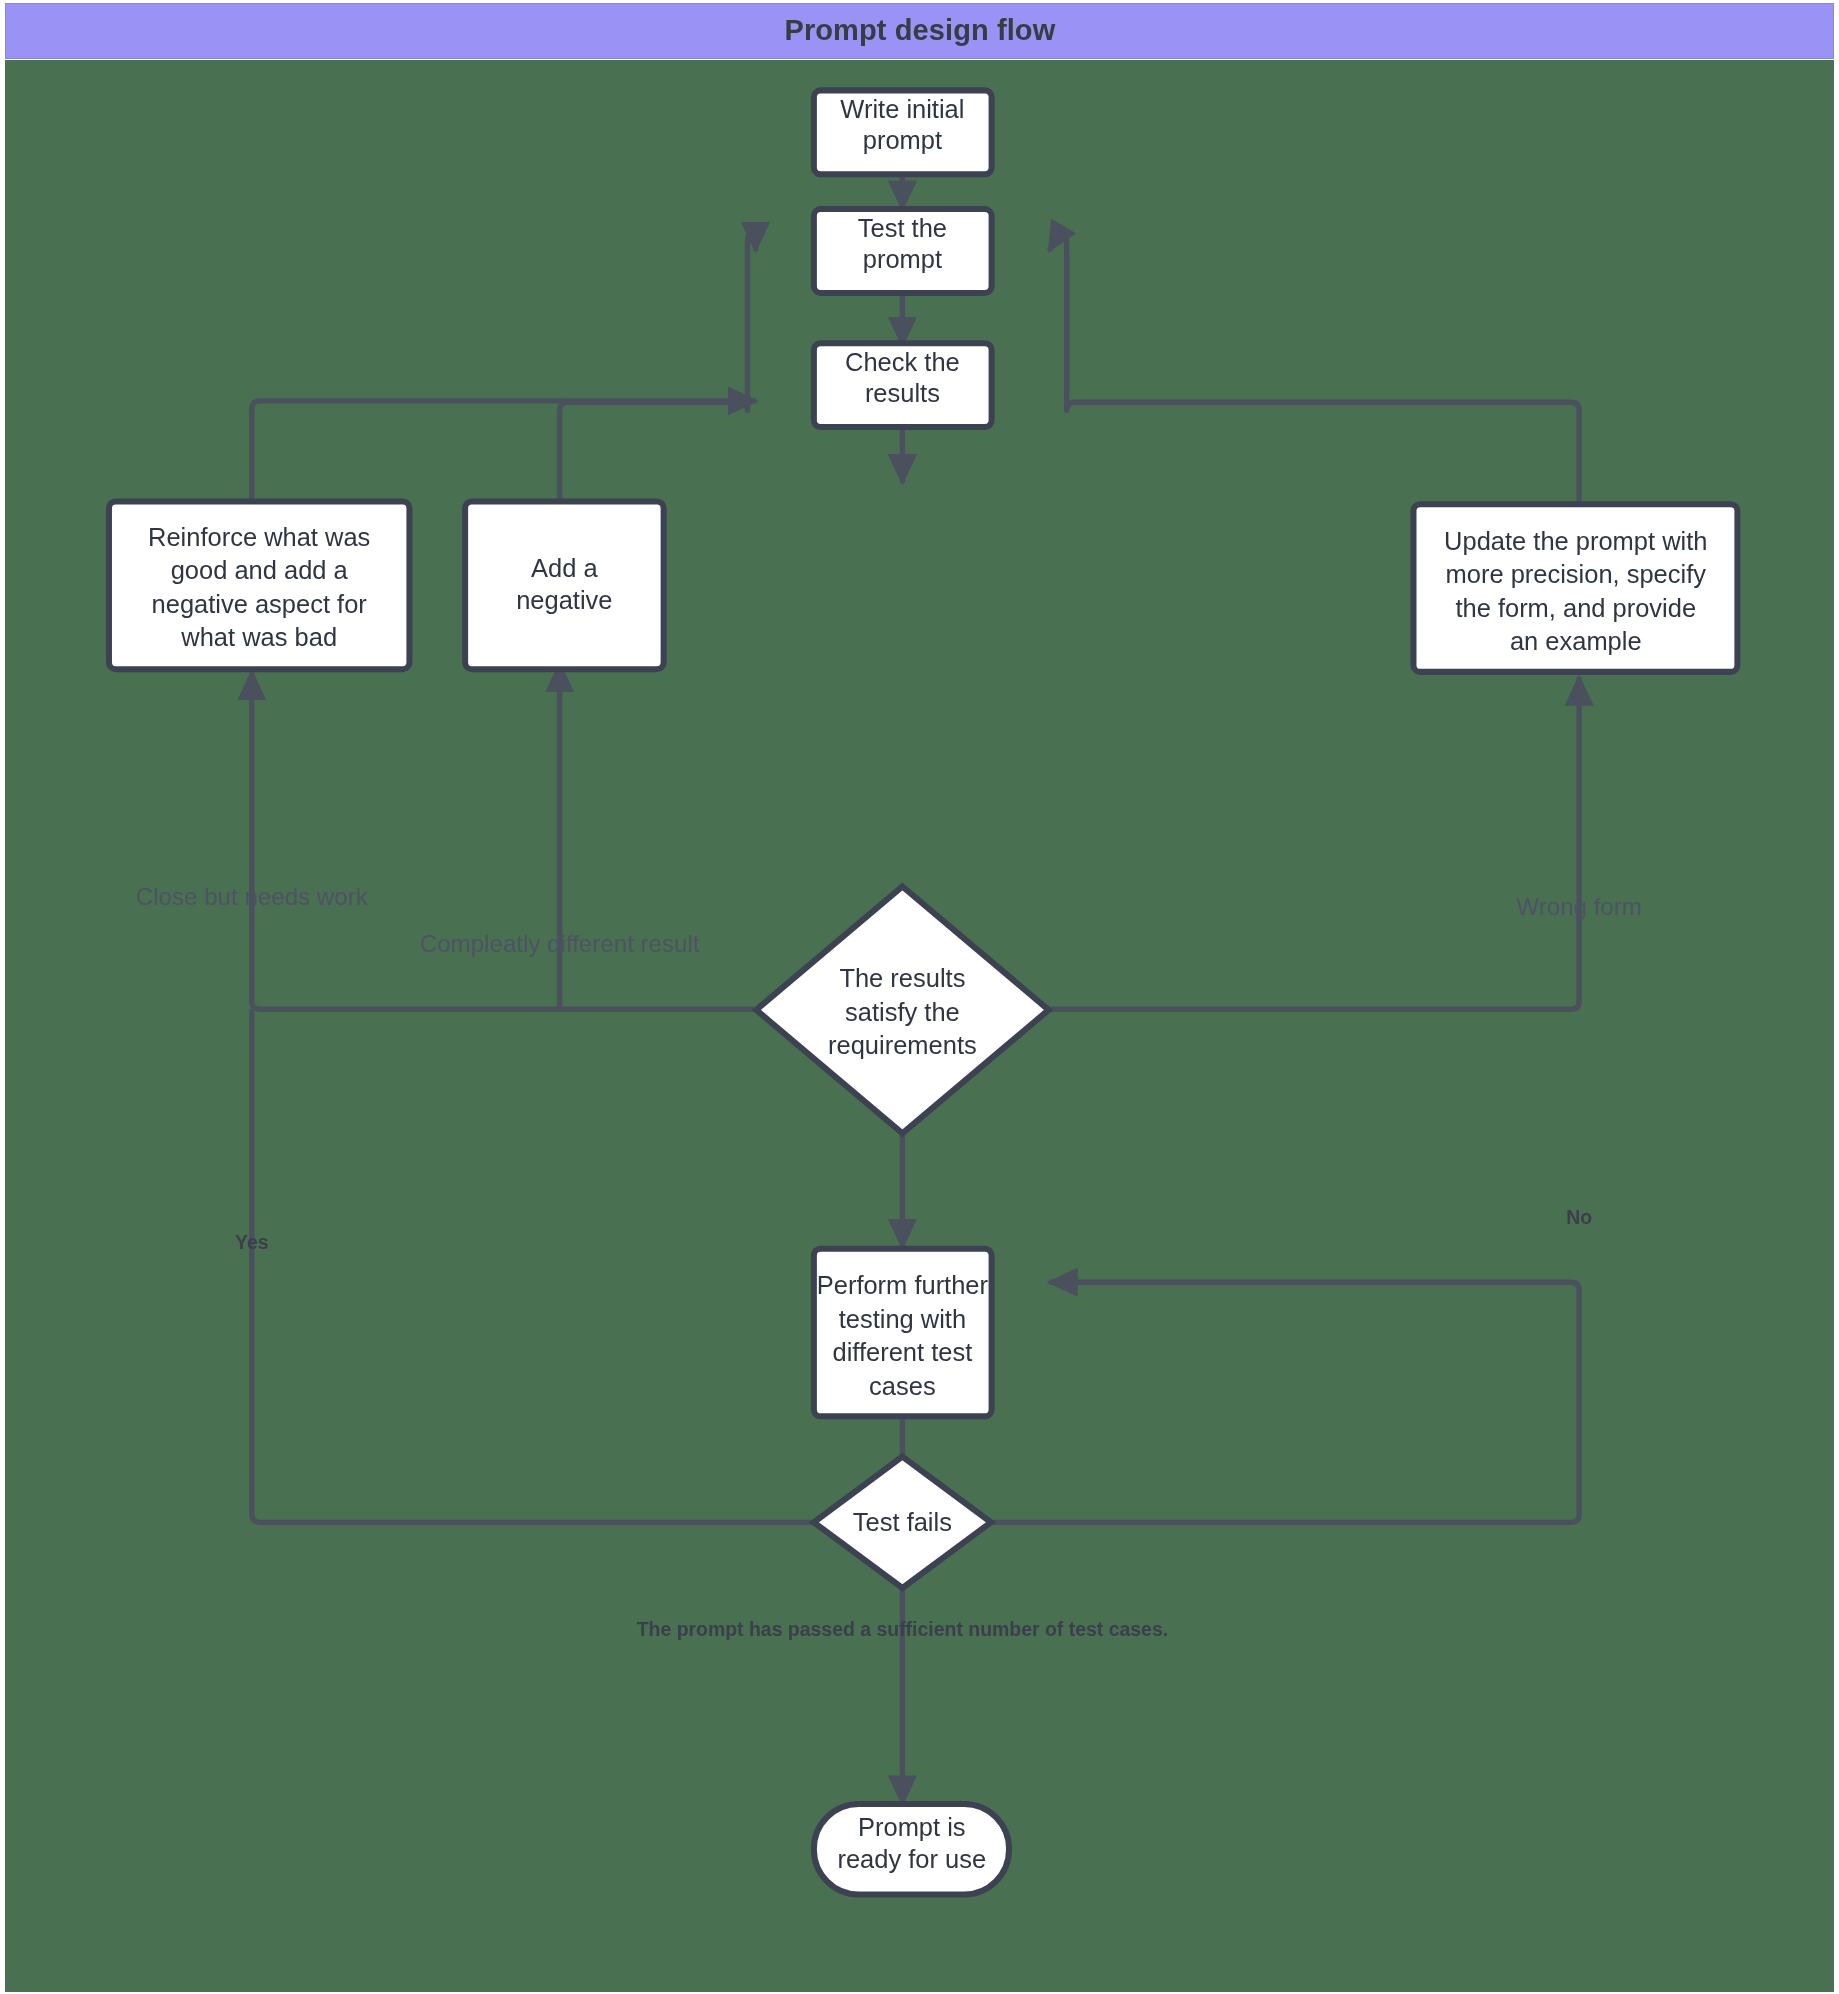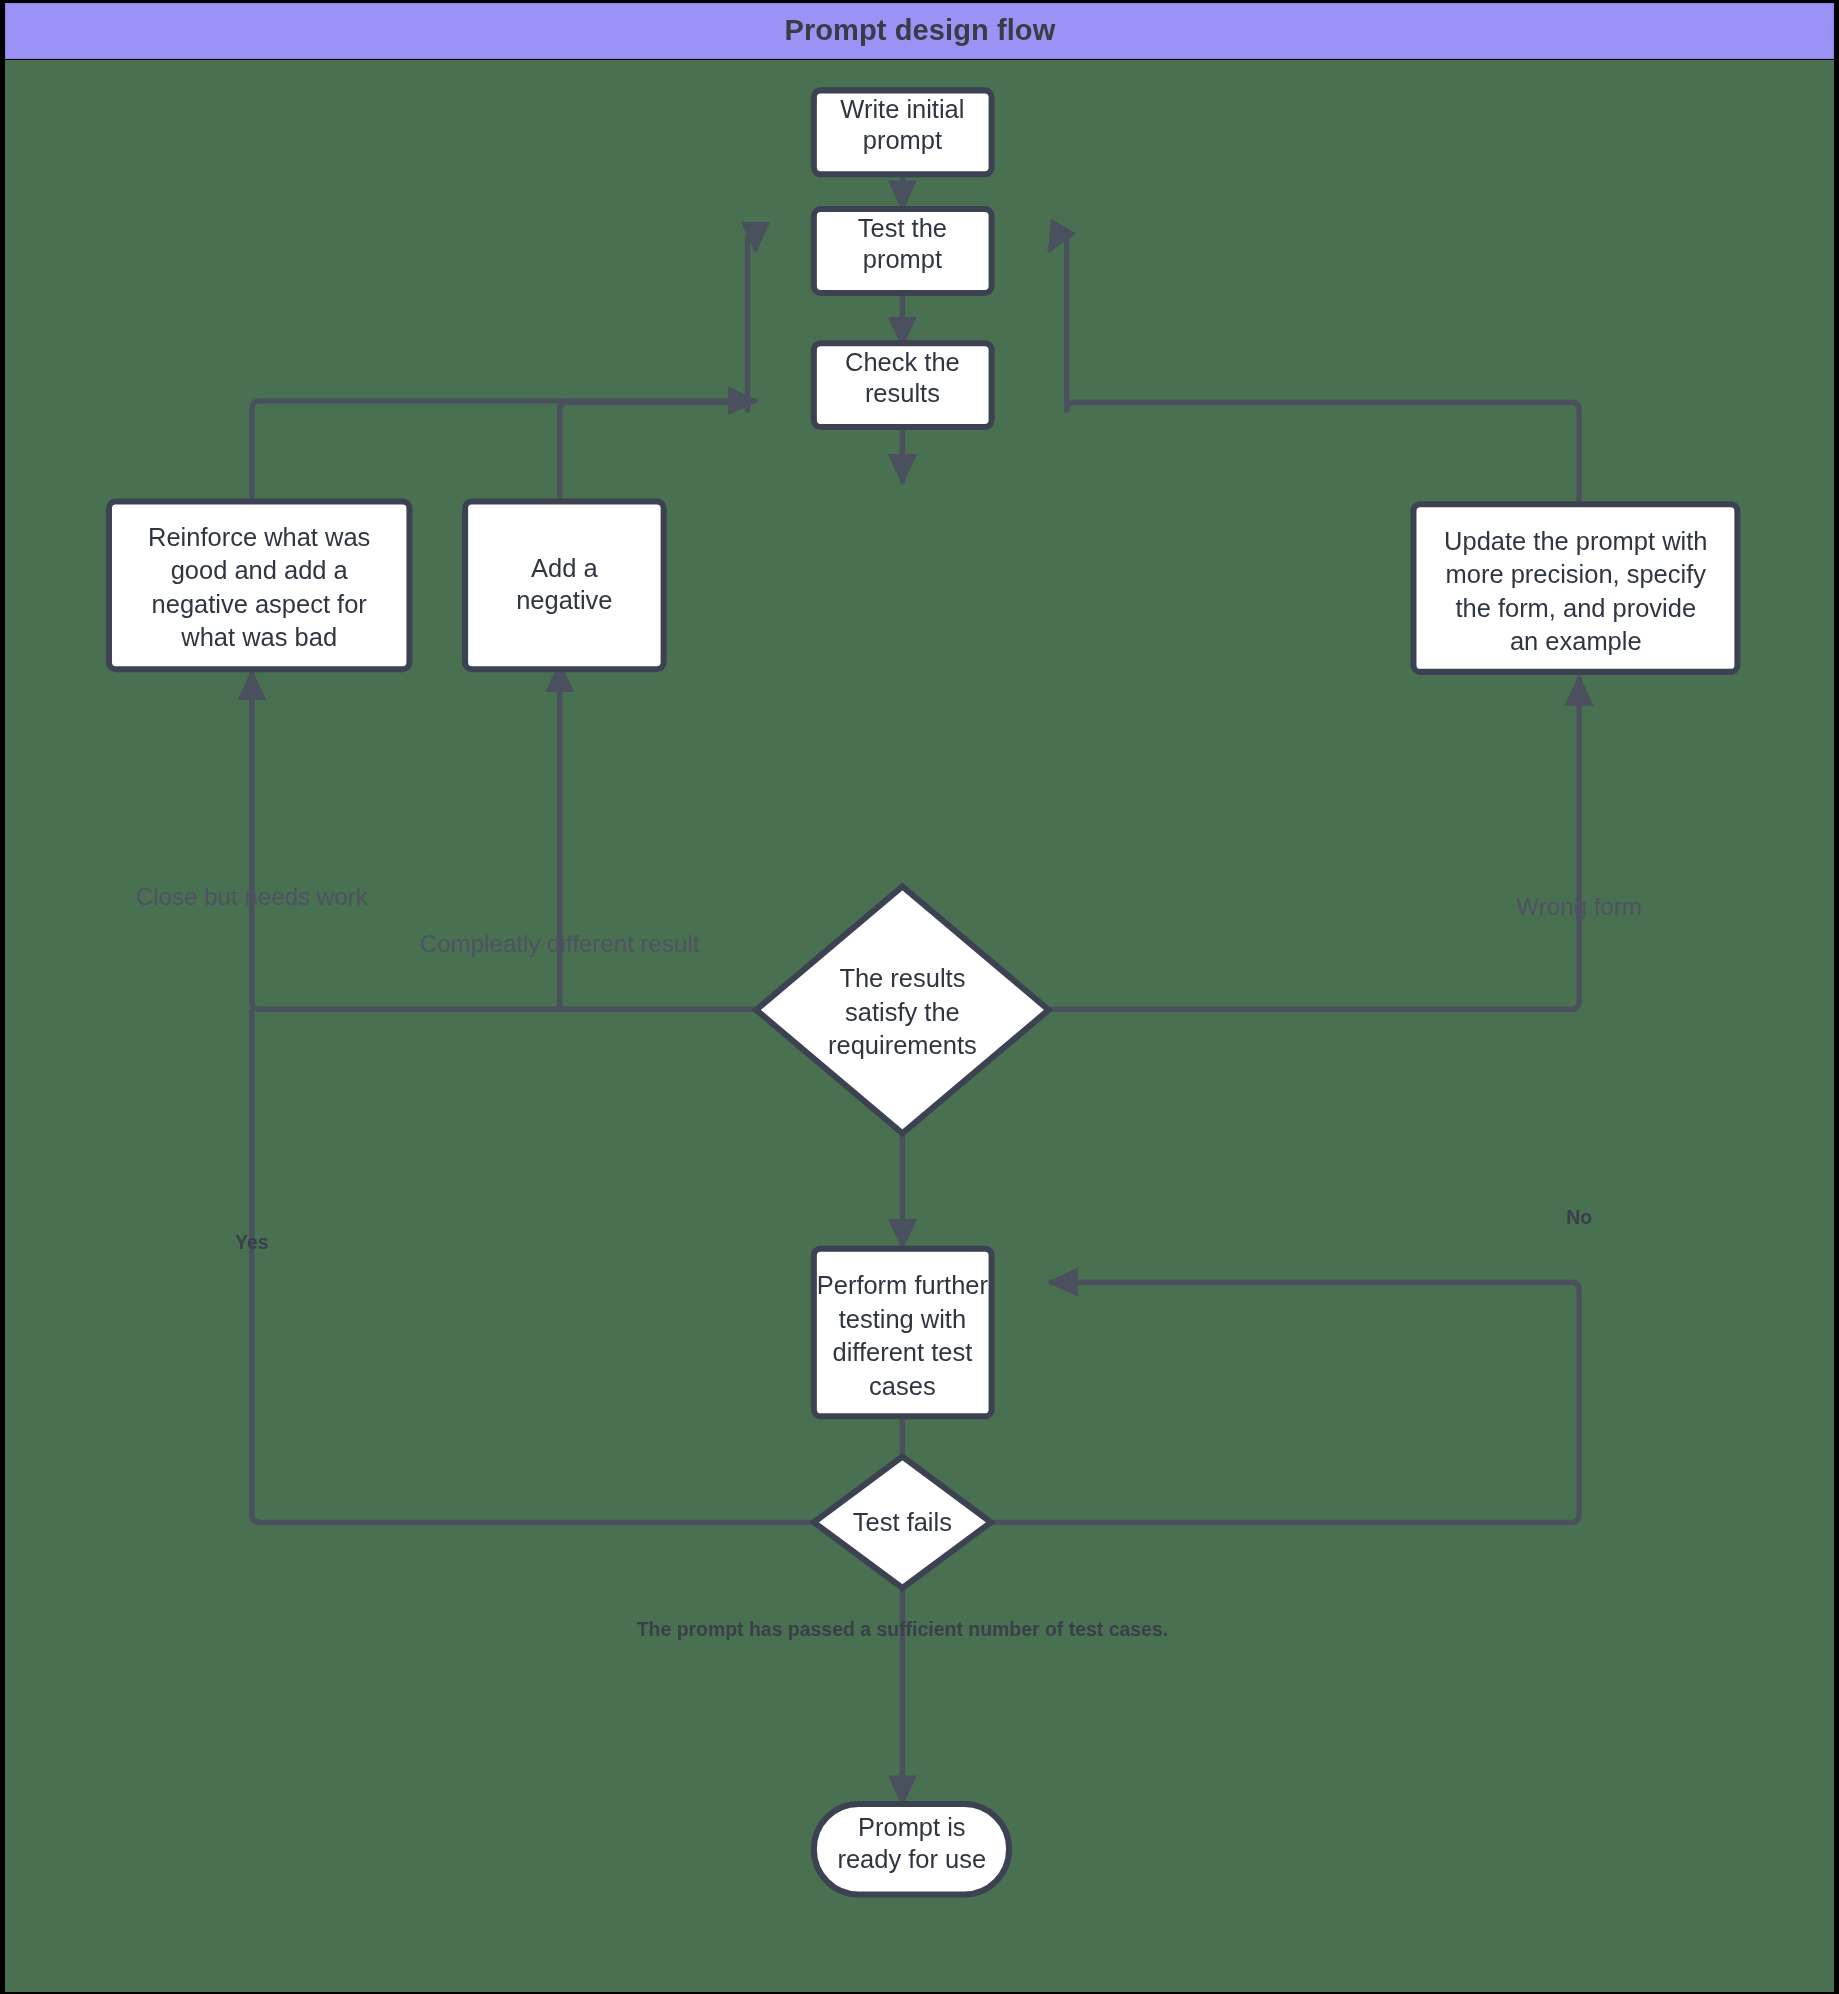--- a/index.html
+++ b/index.html
@@ -8,21 +8,21 @@
     padding: 0;
     background: #3e4756;
   }
   body {
     font-family: "Liberation Sans", sans-serif;
   }
   #page {
     position: relative;
     width: 1840px;
     height: 1995px;
-    background: #000000;
+    background: #ffffff;
     overflow: hidden;
   }
   #titlebar {
     position: absolute;
     left: 5.4px;
     top: 2.7px;
     width: 1829px;
     height: 56px;
     background: #9a92f5;
     border: 0.7px solid #8a82e8;

